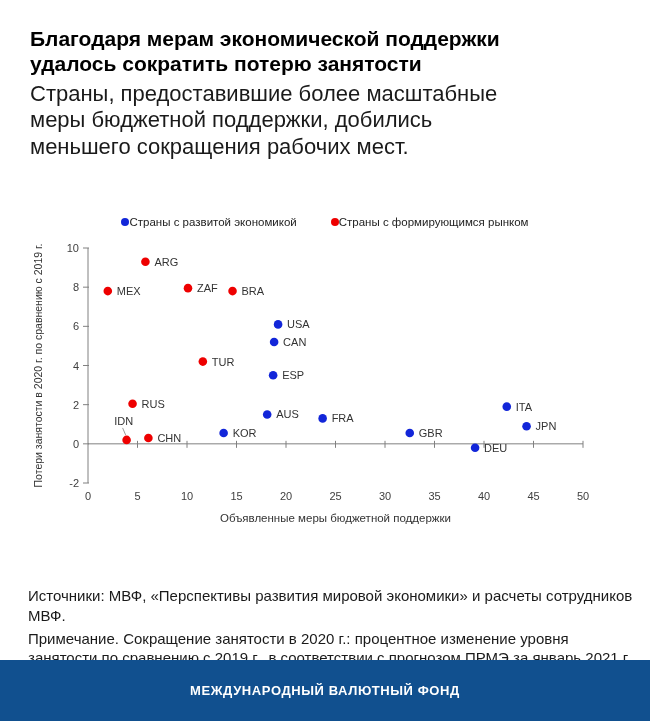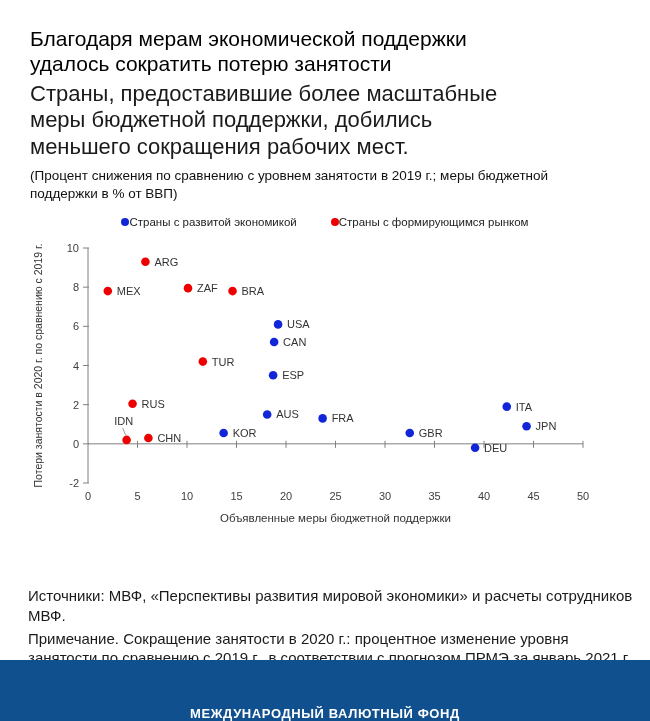--- a/index.html
+++ b/index.html
@@ -1,38 +1,37 @@
 <!DOCTYPE html>
 <html><head>
 <meta charset="utf-8">
 <style>
   html,body{margin:0;padding:0;background:#fff;}
   body{width:650px;height:721px;position:relative;overflow:hidden;
        font-family:"Liberation Sans", sans-serif;color:#111;}
   .title-block{position:absolute;left:30px;top:27px;width:580px;}
-  .chart-title{font-size:21px;font-weight:normal;line-height:1.18;color:#000;width:480px;margin:0;}
+  .chart-title{font-size:21px;font-weight:bold;line-height:1.18;color:#000;width:480px;margin:0;}
   .chart-subtitle{font-size:22px;line-height:1.22;color:#1a1a1a;width:478px;margin:4px 0 0 0;font-weight:normal;}
   .unit-note{font-size:13.5px;line-height:1.3;color:#111;width:555px;margin:6px 0 0 0;}
   .legend{position:absolute;left:0;top:216px;width:650px;display:flex;justify-content:center;gap:34px;}
   .legend-item{display:flex;align-items:center;gap:0;font-size:11.5px;color:#222;}
   .legend-dot{width:8px;height:8px;border-radius:50%;display:inline-block;}
   #chart-svg{position:absolute;left:0;top:238px;}
   .footnotes{position:absolute;left:28px;top:586px;width:606px;font-size:15px;line-height:1.32;color:#1a1a1a;}
   .footnotes p{margin:0 0 3px 0;}
   .imf-footer{position:absolute;left:0;top:660px;width:650px;height:61px;
-      display:flex;align-items:flex-end;justify-content:center;}
+      display:flex;align-items:center;justify-content:center;}
   .imf-footer-label{color:#fff;font-size:13px;font-weight:bold;letter-spacing:0.6px;}
 </style>
 </head>
 <body>
 
 <div class="title-block">
   <h1 class="chart-title">Благодаря мерам экономической поддержки удалось сократить потерю занятости</h1>
   <h2 class="chart-subtitle">Страны, предоставившие более масштабные меры бюджетной поддержки, добились меньшего сокращения рабочих мест.</h2>
-  <p class="unit-note">(Процент снижения по сравнению с уровнем занятости в 2019 г.; меры бюджетной поддержки в % от ВВП)</p>
 </div>
 
 <div class="legend">
   <div class="legend-item">
     <span class="legend-dot" style="background-color: rgb(18, 38, 217);"></span>
     <span>Страны с развитой экономикой</span>
   </div>
   <div class="legend-item">
     <span class="legend-dot" style="background-color: rgb(238, 0, 0);"></span>
     <span>Страны с формирующимся рынком</span>

